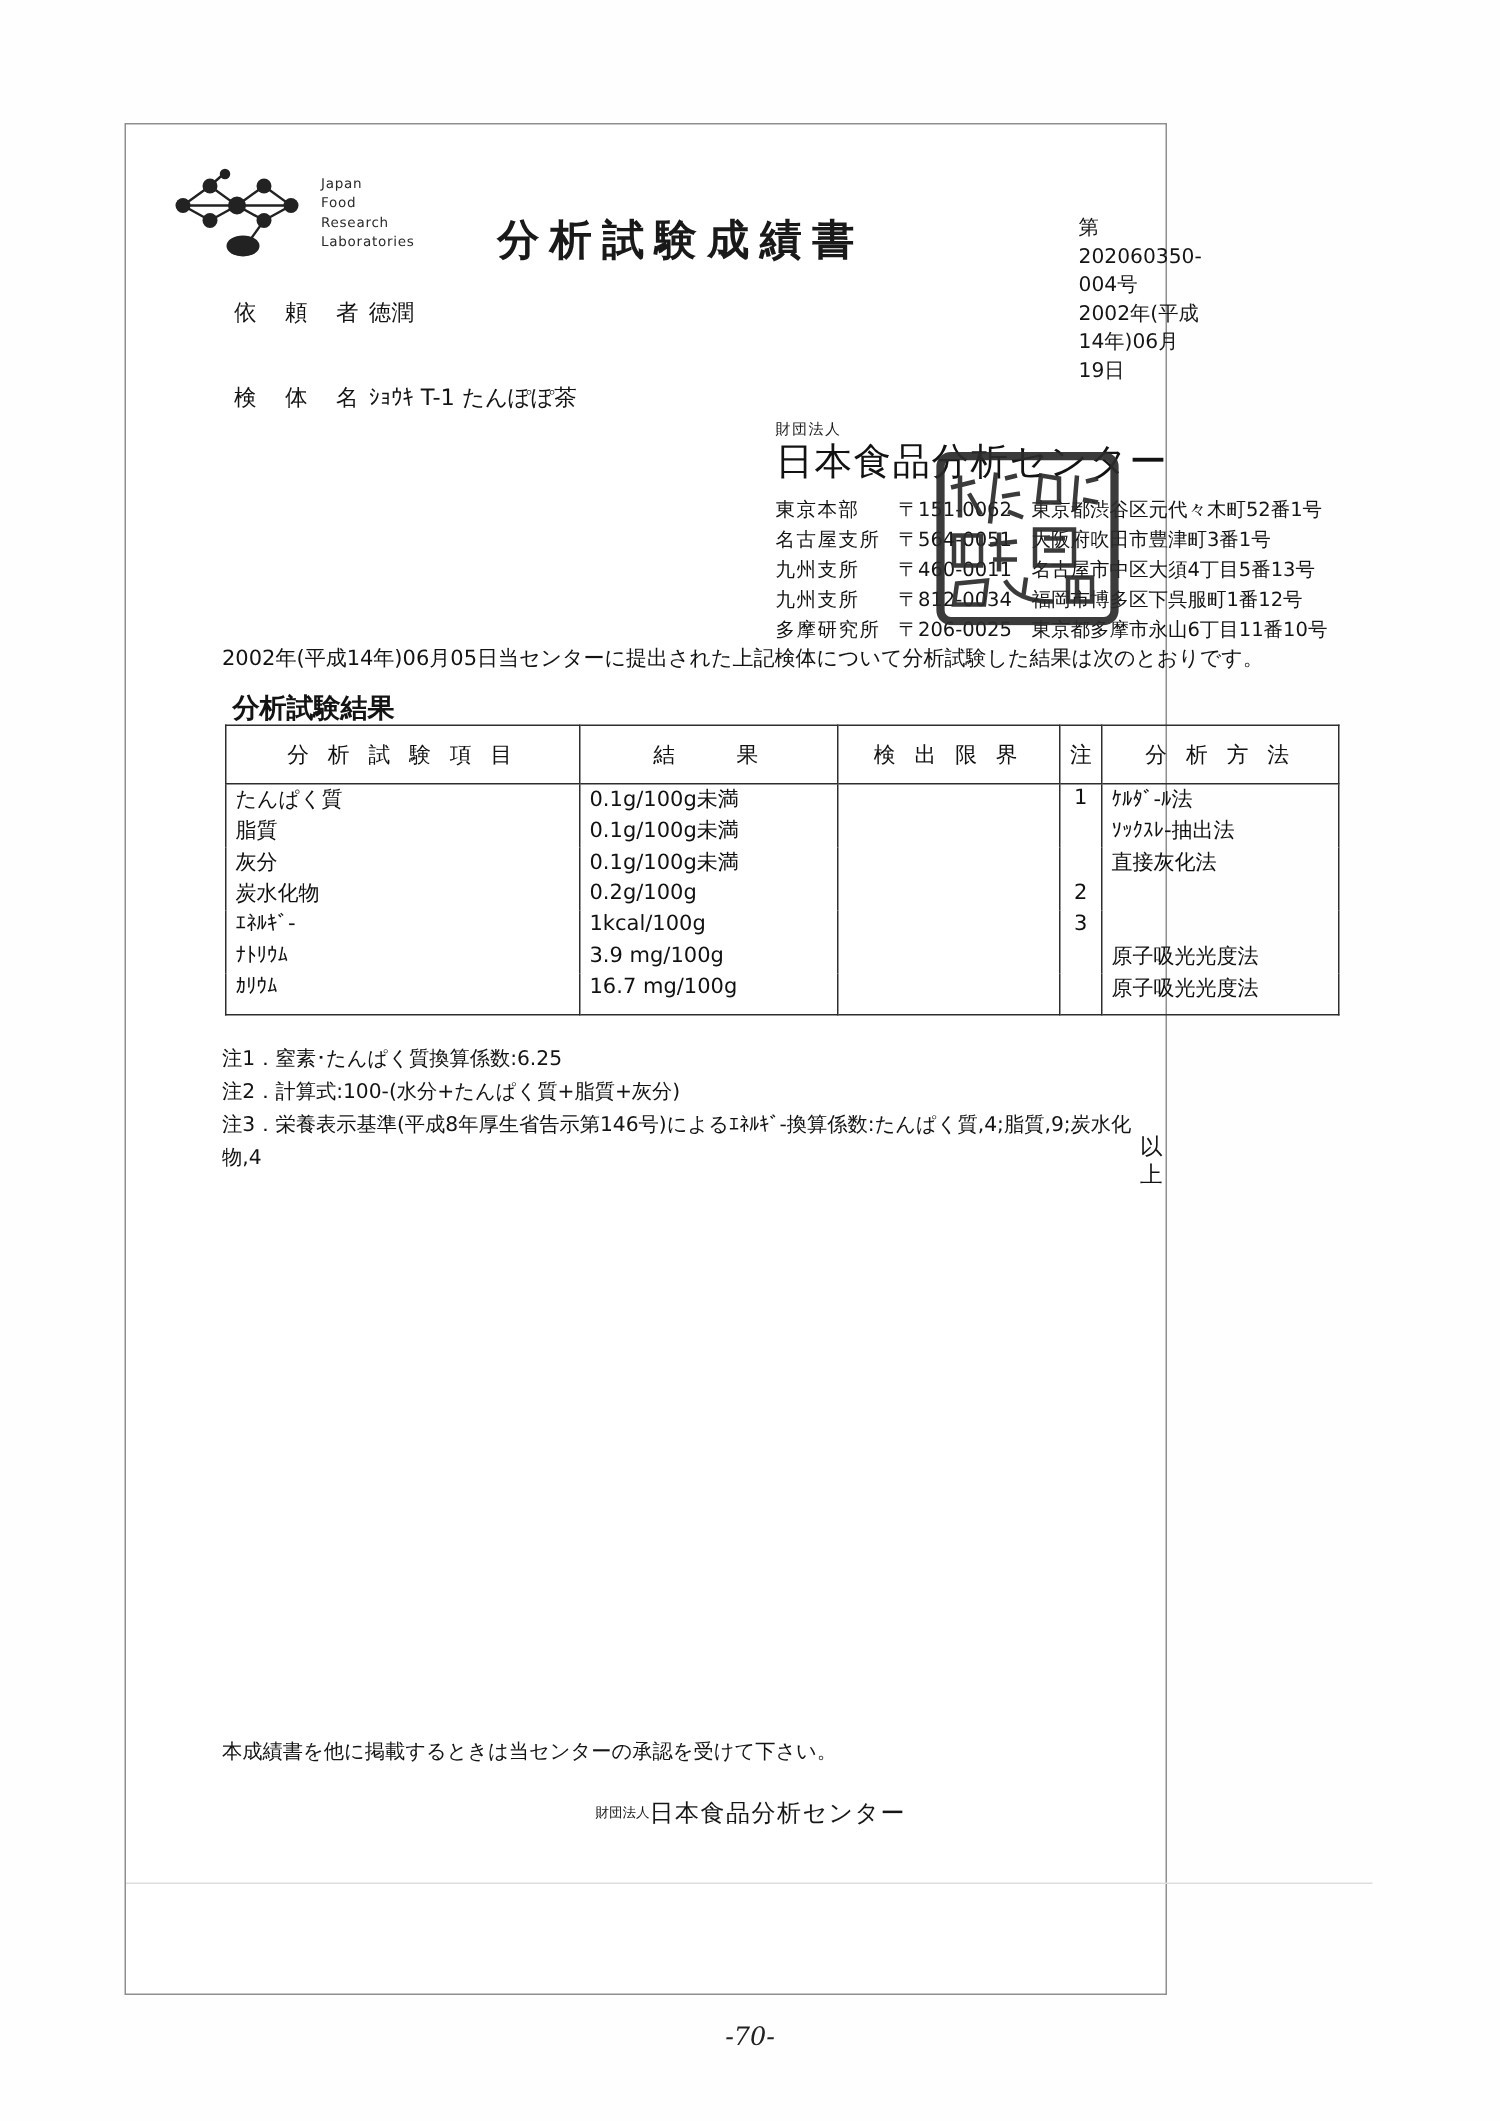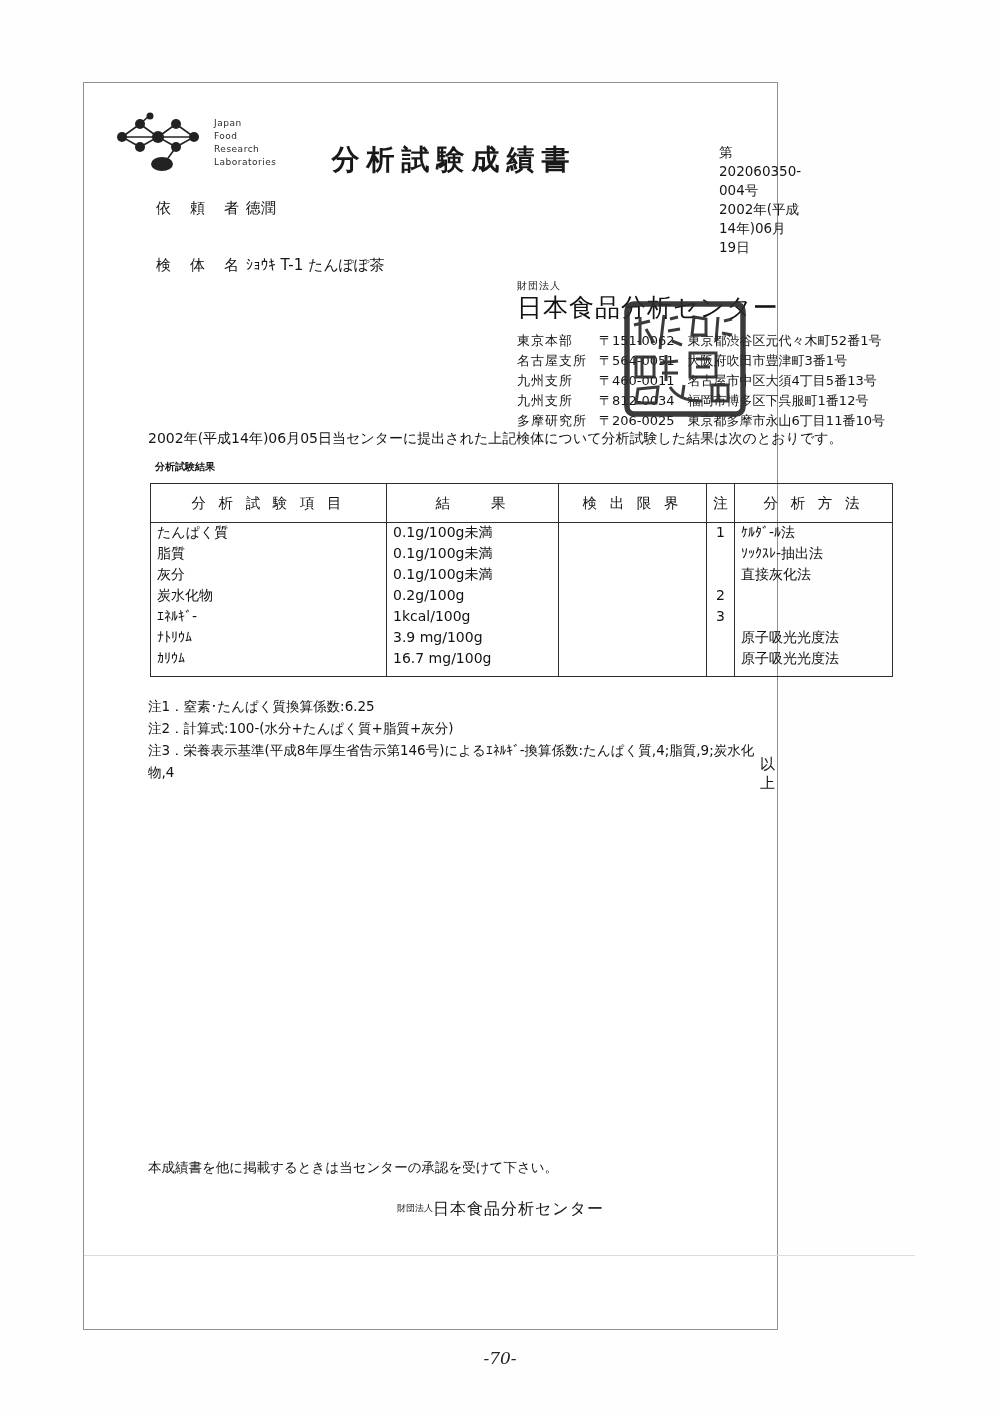--- a/index.html
+++ b/index.html
@@ -35,21 +35,21 @@
   .offices { margin-top:7px; font-size:13px; line-height:20px; color:#141414; }
   .office { display:flex; }
   .office .o-lbl { width:82px; letter-spacing:1px; }
   .office .o-adr { flex:1; }
 
   
   .stamp { position:absolute; left:540px; top:218px; width:122px; height:116px; z-index:3;
            opacity:.92; }
 
   .intro { position:absolute; left:64px; top:347px; width:760px; font-size:14px; color:#131313; }
-  .results-heading { position:absolute; left:71px; top:377px; font-size:10px; font-weight:600; color:#131313; }
+  .results-heading { position:absolute; left:71px; top:377px; font-size:18px; font-weight:600; color:#131313; }
 
   
   .rtable { position:absolute; left:66px; top:400px; width:742px; border-collapse:collapse;
             font-size:14px; color:#111; table-layout:fixed; }
   .rtable th { border:1.6px solid #2e2e2e; font-weight:500; letter-spacing:4px;
                height:39px; text-align:center; font-size:14.5px; }
   .rtable td { border-left:1.6px solid #2e2e2e; border-right:1.6px solid #2e2e2e;
                padding:1px 6px; height:21px; vertical-align:top; font-size:14px; }
   .rtable tr.first td { padding-top:7px; }
   .rtable tr.last td { border-bottom:1.6px solid #2e2e2e; padding-bottom:8px; }

